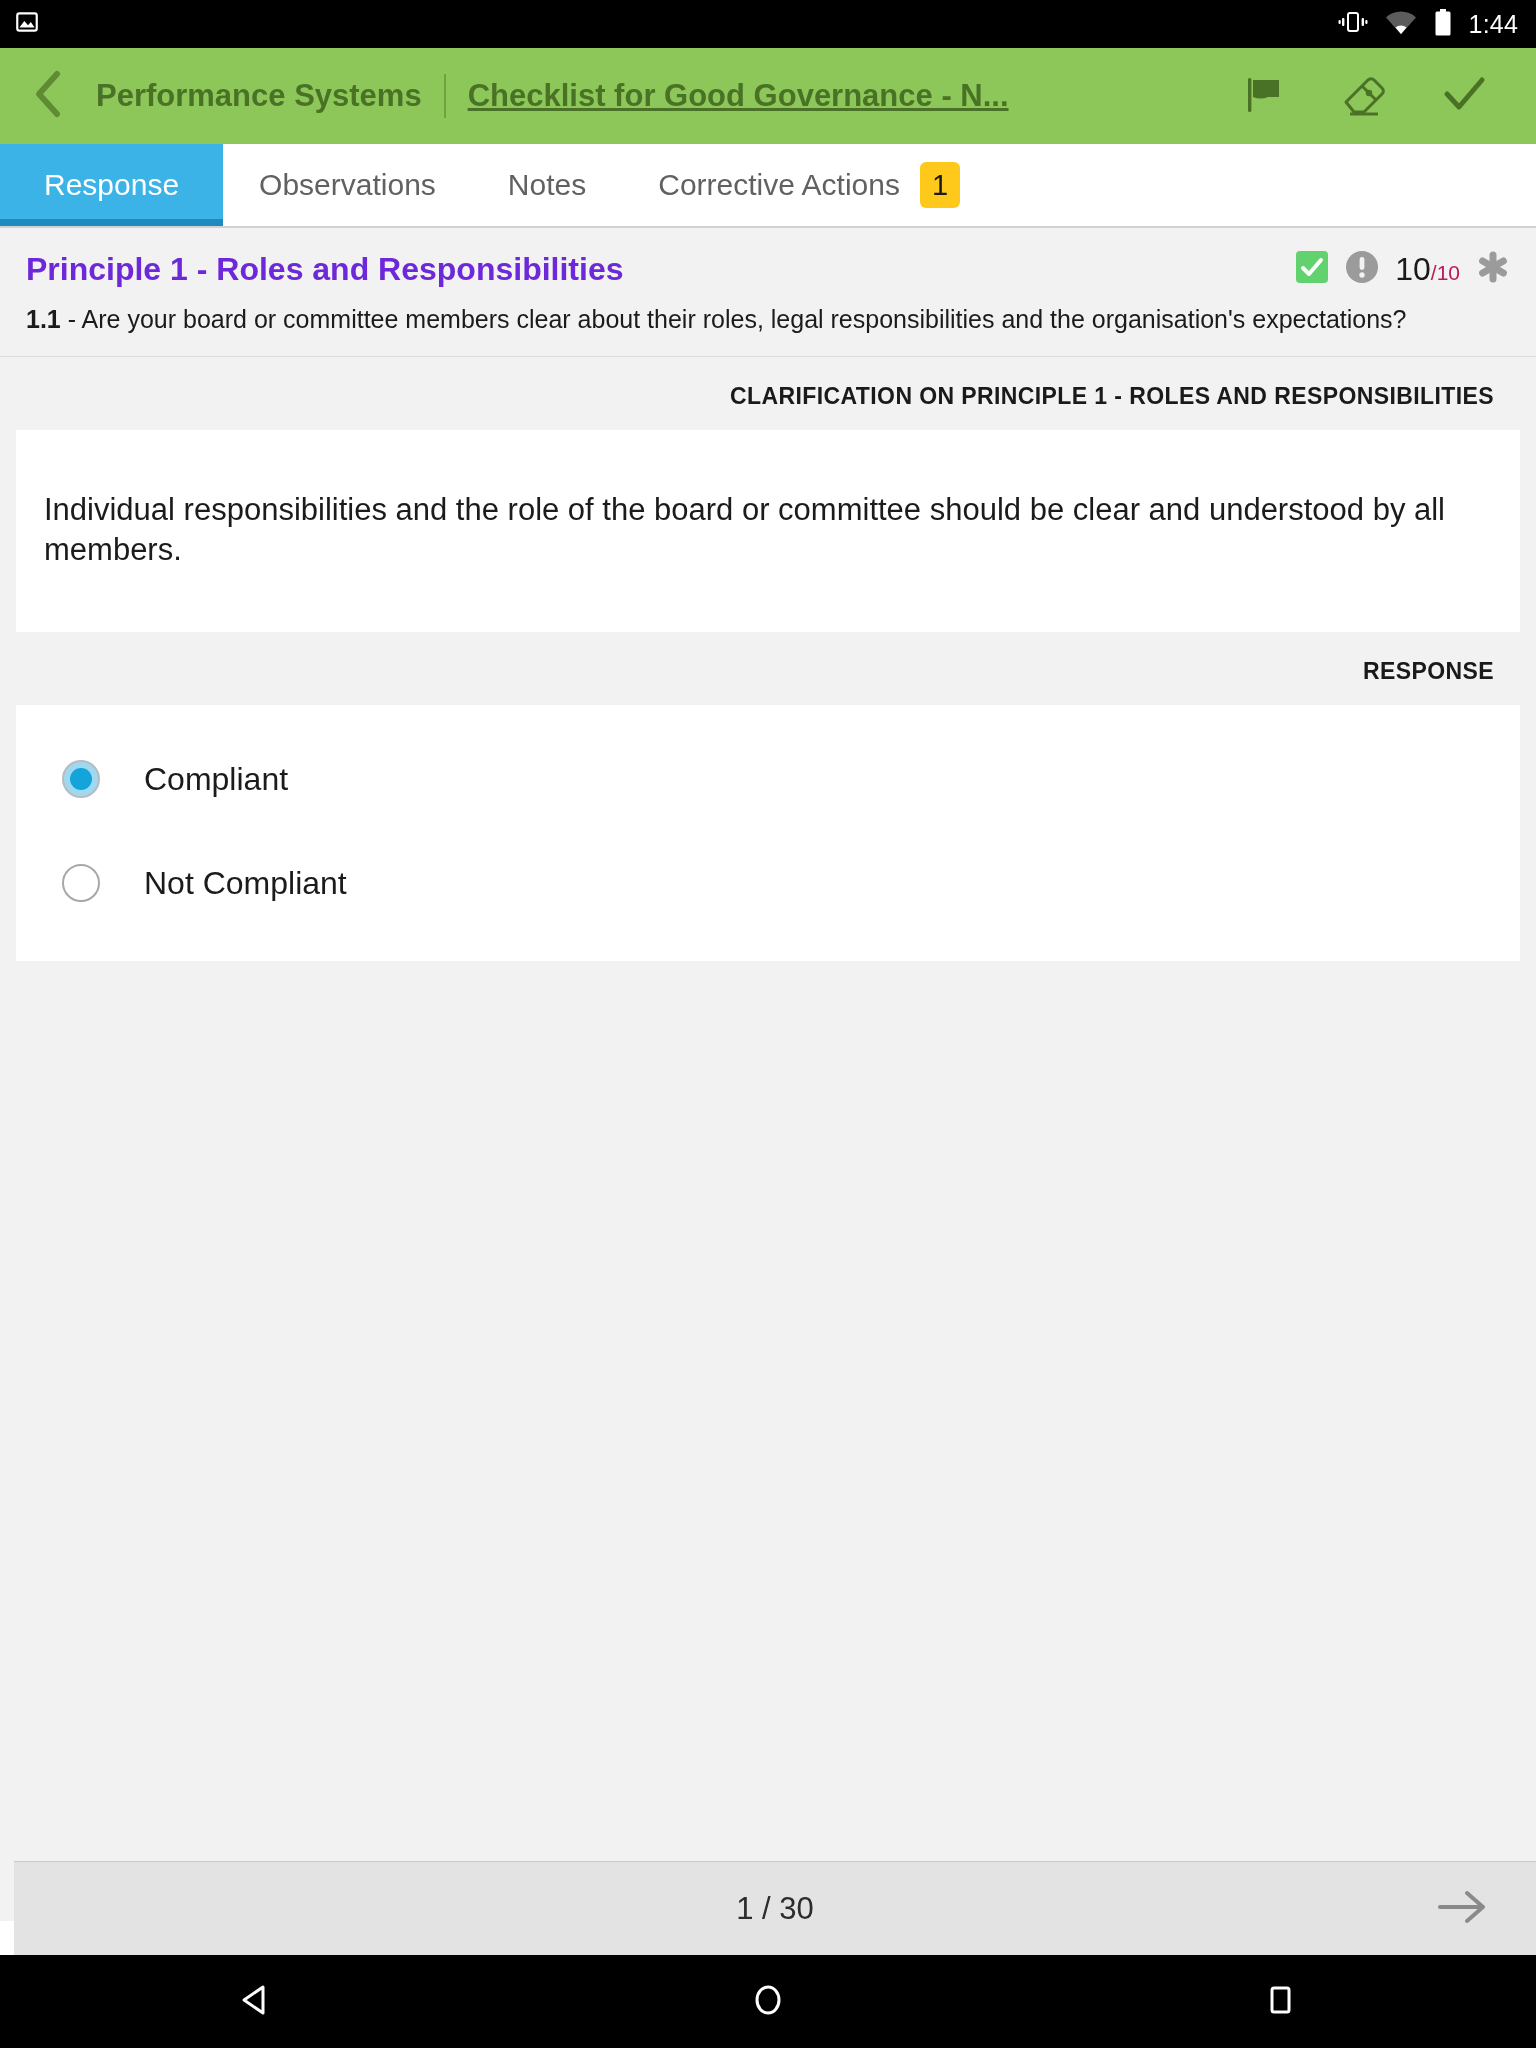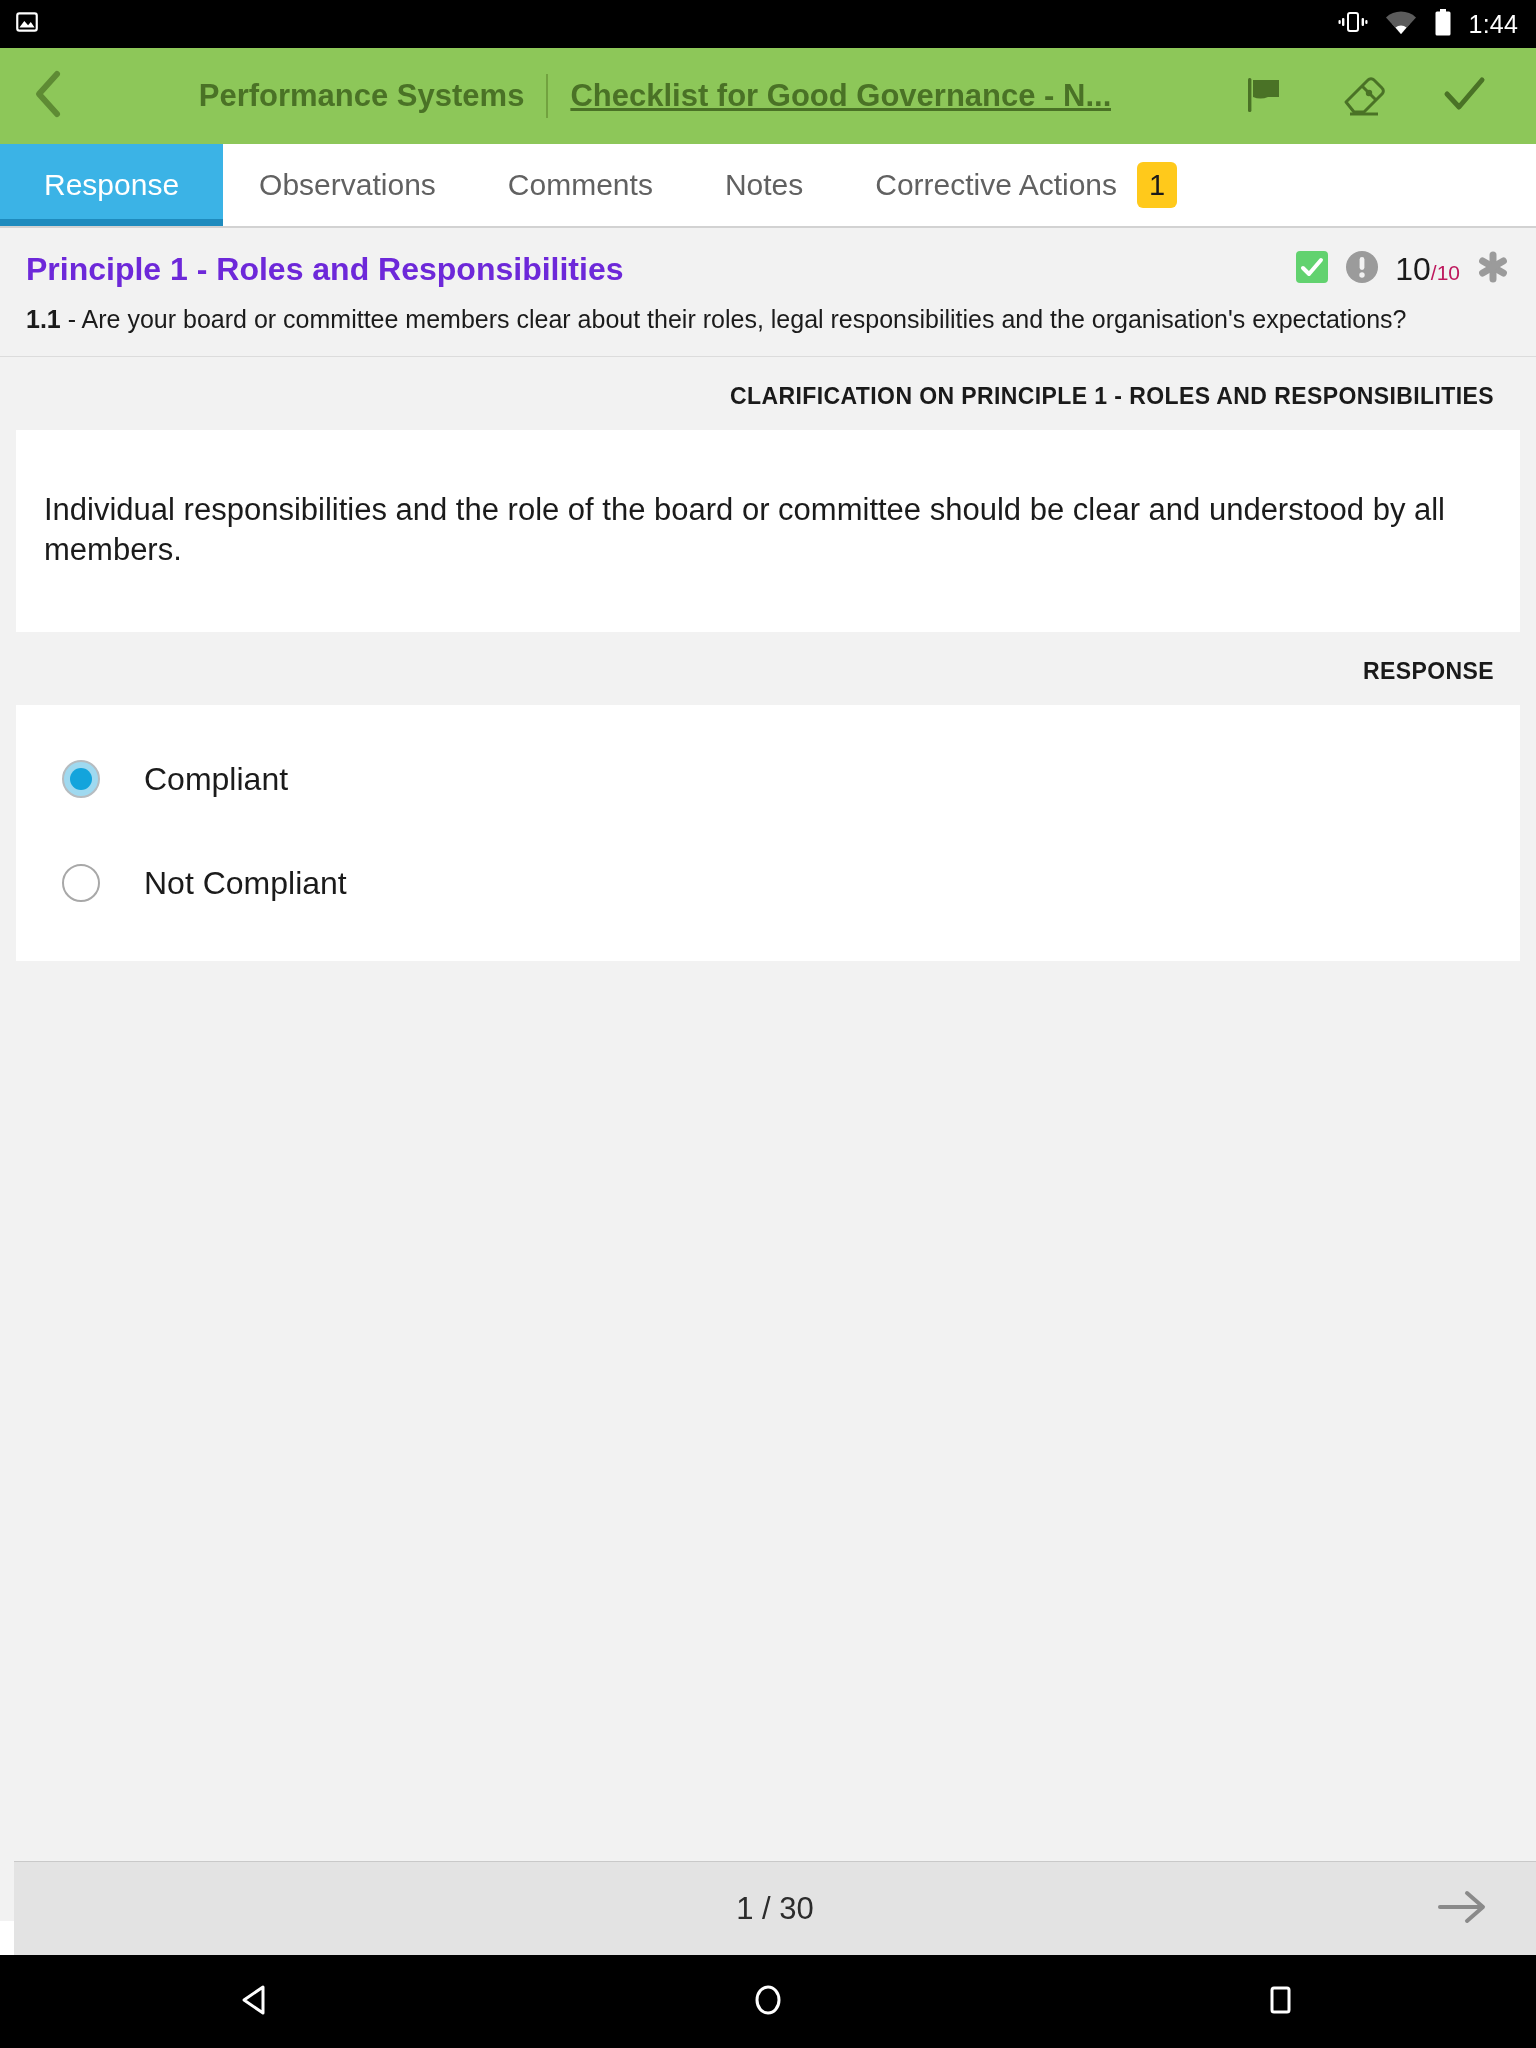--- a/index.html
+++ b/index.html
@@ -50,21 +50,20 @@
     align-items: center;
     justify-content: center;
     flex: 0 0 auto;
   }
   .header-titles {
     display: flex;
     align-items: center;
     flex: 1 1 auto;
     min-width: 0;
     gap: 0;
-    justify-content: center;
   }
   .header-title-main {
     color: #4A7226;
     font-size: 31px;
     font-weight: bold;
     white-space: nowrap;
     padding-right: 22px;
   }
   .header-divider {
     width: 2px;
@@ -373,23 +372,20 @@
     </div>
   </div>
 </div>
 
 <div class="tab-bar">
   <div class="tab active">
     <span>Response</span>
   </div>
   <div class="tab">
     <span>Observations</span>
-  </div>
-  <div class="tab">
-    <span>Comments</span>
   </div>
   <div class="tab">
     <span>Notes</span>
   </div>
   <div class="tab">
     <span>Corrective Actions</span>
     <span class="tab-badge">1</span>
   </div>
 </div>
 

